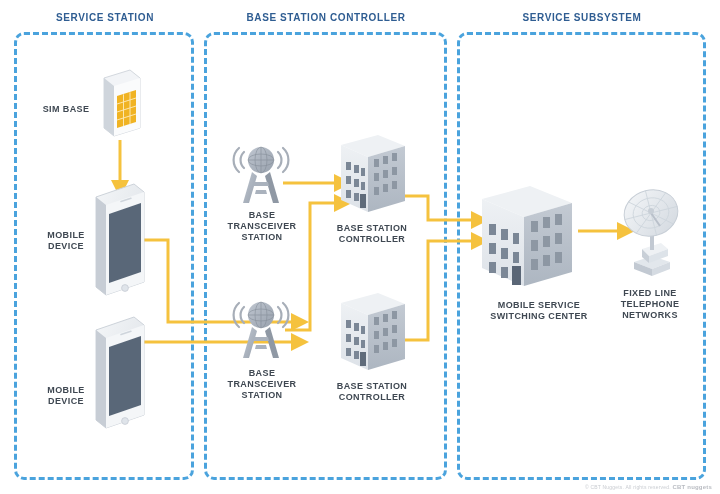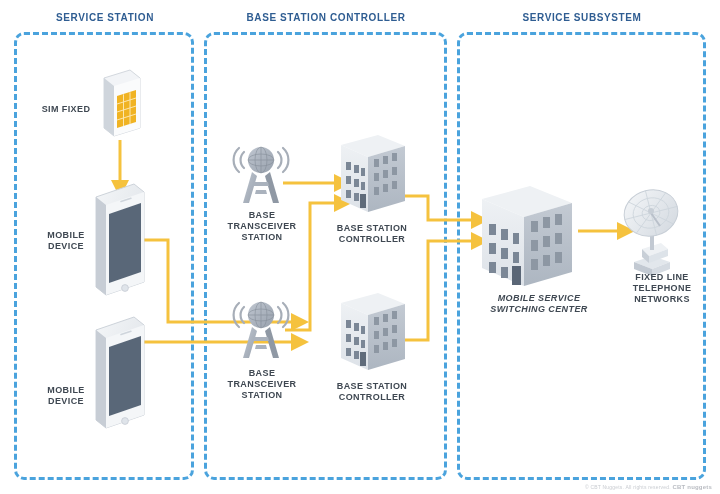--- a/index.html
+++ b/index.html
@@ -297,21 +297,21 @@
           <path d="M651,190 L651,236"></path>
         <path d="M632,197 L670,229"></path>
           <path d="M670,197 L632,229"></path>
       </g>
 
       <path d="M651,213 L660,226" stroke="#b9c0ca" stroke-width="2" fill="none"></path>
       <circle cx="651" cy="211" r="3" fill="#c7ced6"></circle>
     </g>
   </svg>
 
-  <div class="node-label" style="left:66px;top:104px;">SIM FIXED</div>
+  <div class="node-label" style="left:66px;top:104px;">SIM BASE</div>
 
   <div class="node-label" style="left:66px;top:230px;">MOBILE
 DEVICE</div>
 
   <div class="node-label" style="left:66px;top:385px;">MOBILE
 DEVICE</div>
 
   <div class="node-label" style="left:262px;top:210px;">BASE
 TRANSCEIVER
 STATION</div>
@@ -319,24 +319,24 @@
   <div class="node-label" style="left:262px;top:368px;">BASE
 TRANSCEIVER
 STATION</div>
 
   <div class="node-label" style="left:372px;top:223px;">BASE STATION
 CONTROLLER</div>
 
   <div class="node-label" style="left:372px;top:381px;">BASE STATION
 CONTROLLER</div>
 
-  <div class="node-label" style="left:539px;top:293px;font-style:italic;">MOBILE SERVICE
+  <div class="node-label" style="left:539px;top:300px;">MOBILE SERVICE
 SWITCHING CENTER</div>
 
-  <div class="node-label" style="left:650px;top:272px;margin-left:12px;">FIXED LINE
+  <div class="node-label" style="left:650px;top:288px;">FIXED LINE
 TELEPHONE
 NETWORKS</div>
 
   <div class="watermark">
     <span>© CBT Nuggets. All rights reserved.</span>
     <b>CBT nuggets</b>
   </div>
 
 </div>
 

